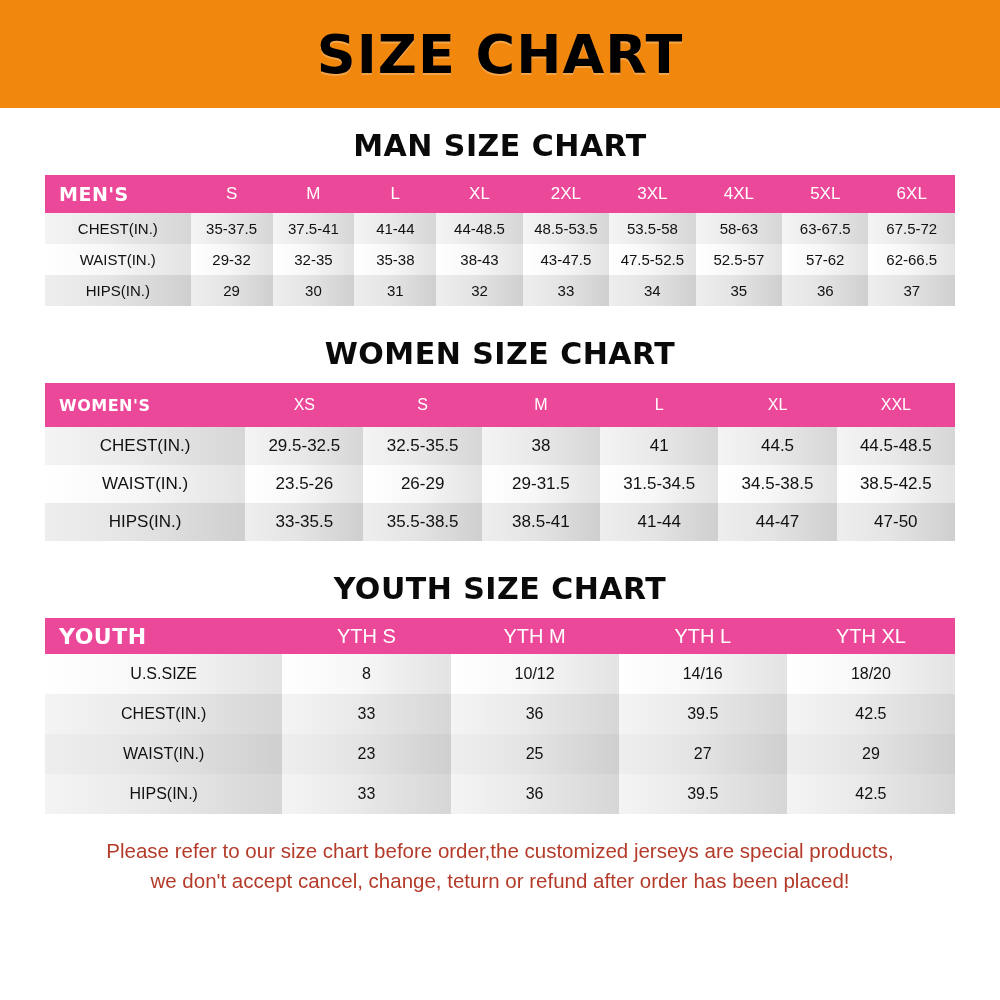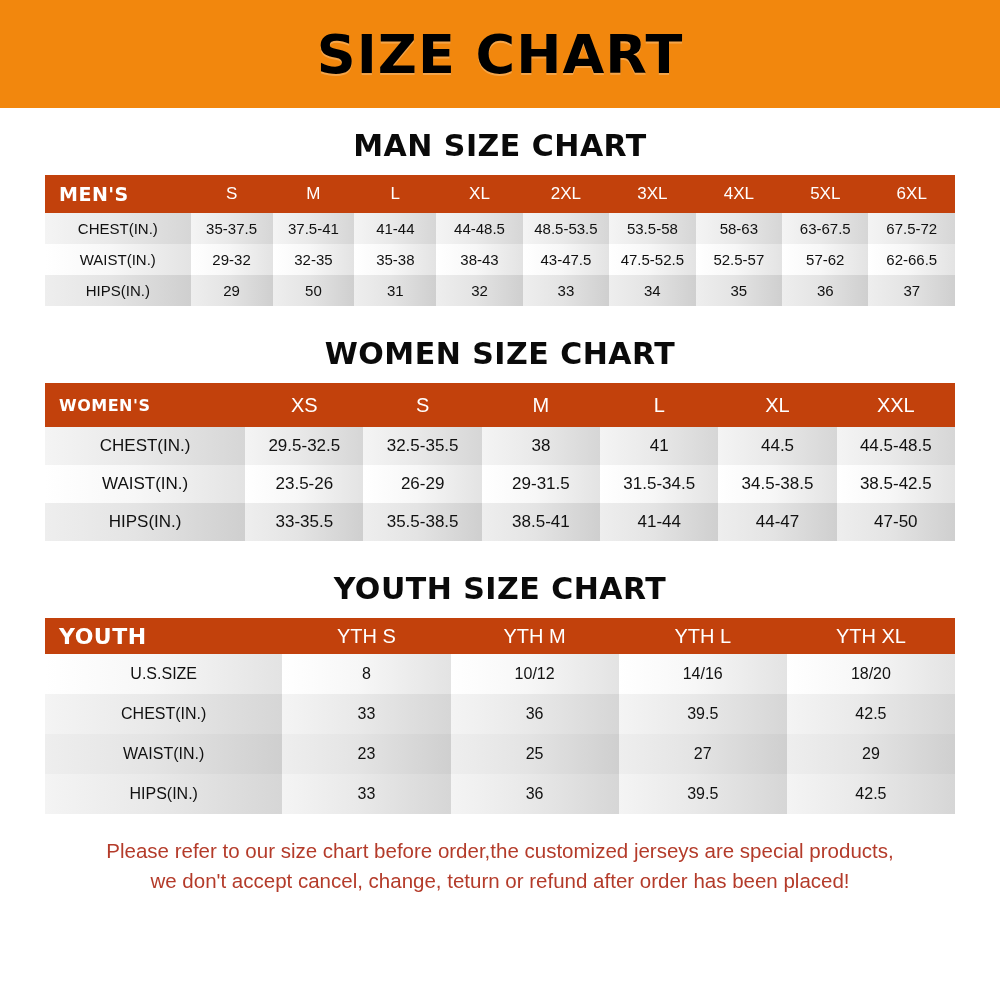--- a/index.html
+++ b/index.html
@@ -61,21 +61,21 @@
     border-collapse: collapse;
     table-layout: fixed;
   }
   table.size-table td, table.size-table th {
     padding: 0;
     margin: 0;
   }
 
   
   .hdr-row td {
-    background: #c2410c;
+    background: #ec4899;
     color: #ffffff;
     height: 36px;
     font-size: 17px;
     text-align: center;
     font-family: "Liberation Sans", sans-serif;
   }
   .hdr-row td.first {
     text-align: left;
     padding-left: 14px;
     font-family: "DejaVu Sans", sans-serif;
@@ -93,21 +93,21 @@
   }
   .body-row td.first {
     text-align: center;
     font-size: 15px;
   }
   .row-a td { background: linear-gradient(to right, #f4f4f4 0%, #e9e9e9 45%, #d6d6d6 100%); }
   .row-b td { background: linear-gradient(to right, #ffffff 0%, #f7f7f7 45%, #e3e3e3 100%); }
   .row-c td { background: linear-gradient(to right, #eeeeee 0%, #e4e4e4 45%, #cfcfcf 100%); }
 
   .men-table .hdr-row td { height: 38px; }
-  .women-table .hdr-row td { height: 44px; font-size: 20px; }
+  .women-table .hdr-row td { height: 44px; font-size: 16px; }
   .women-table .body-row td { height: 38px; font-size: 17px; }
   .women-table .hdr-row td.first { font-size: 16px; }
   .youth-table .hdr-row td { height: 36px; font-size: 20px; }
   .youth-table .body-row td { height: 40px; font-size: 16px; }
   .youth-table .hdr-row td.first { font-size: 22px; }
 
   
   .note {
     margin: 22px auto 0 auto;
     width: 950px;
@@ -176,21 +176,21 @@
           <td>38-43</td>
           <td>43-47.5</td>
           <td>47.5-52.5</td>
           <td>52.5-57</td>
           <td>57-62</td>
           <td>62-66.5</td>
         </tr>
         <tr class="body-row row-c">
           <td class="first">HIPS(IN.)</td>
           <td>29</td>
-          <td>50</td>
+          <td>30</td>
           <td>31</td>
           <td>32</td>
           <td>33</td>
           <td>34</td>
           <td>35</td>
           <td>36</td>
           <td>37</td>
         </tr>
       </tbody>
     </table>

